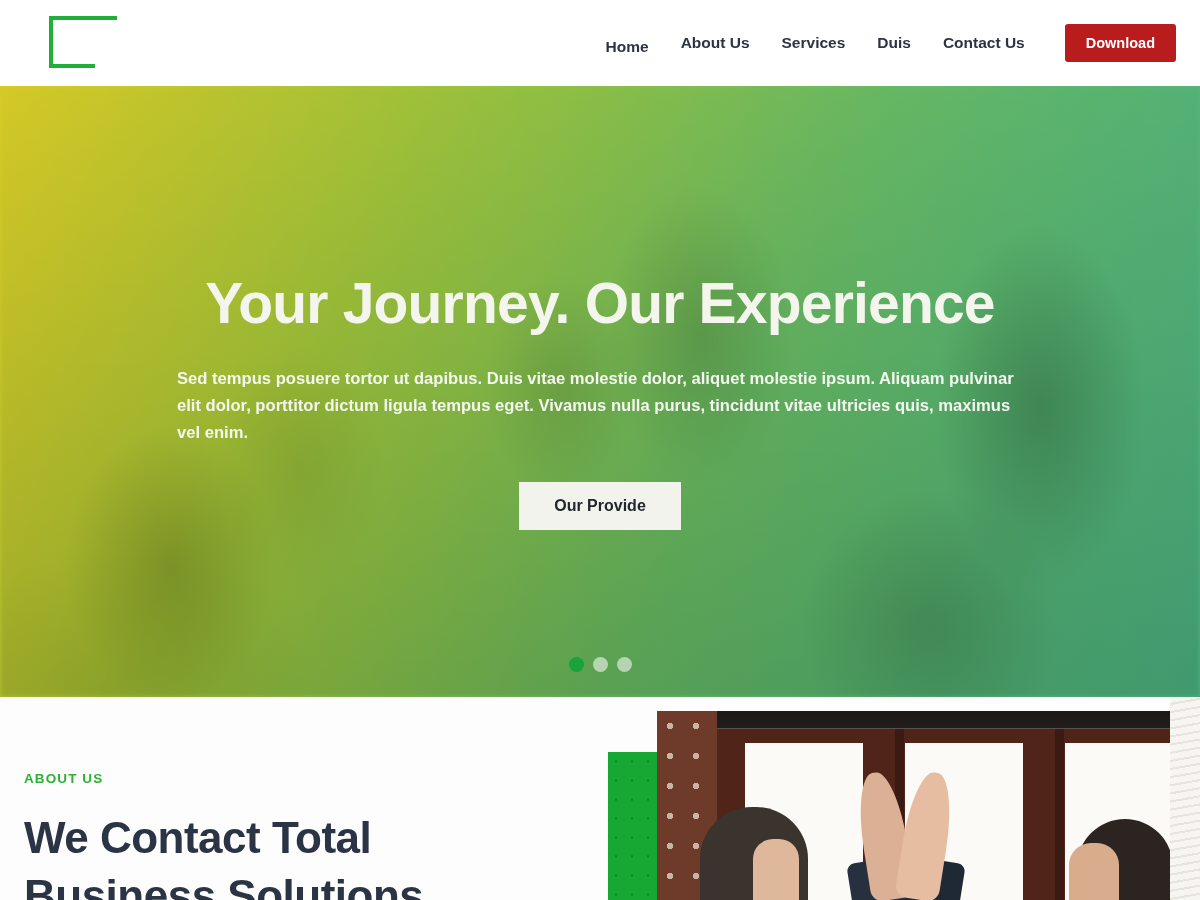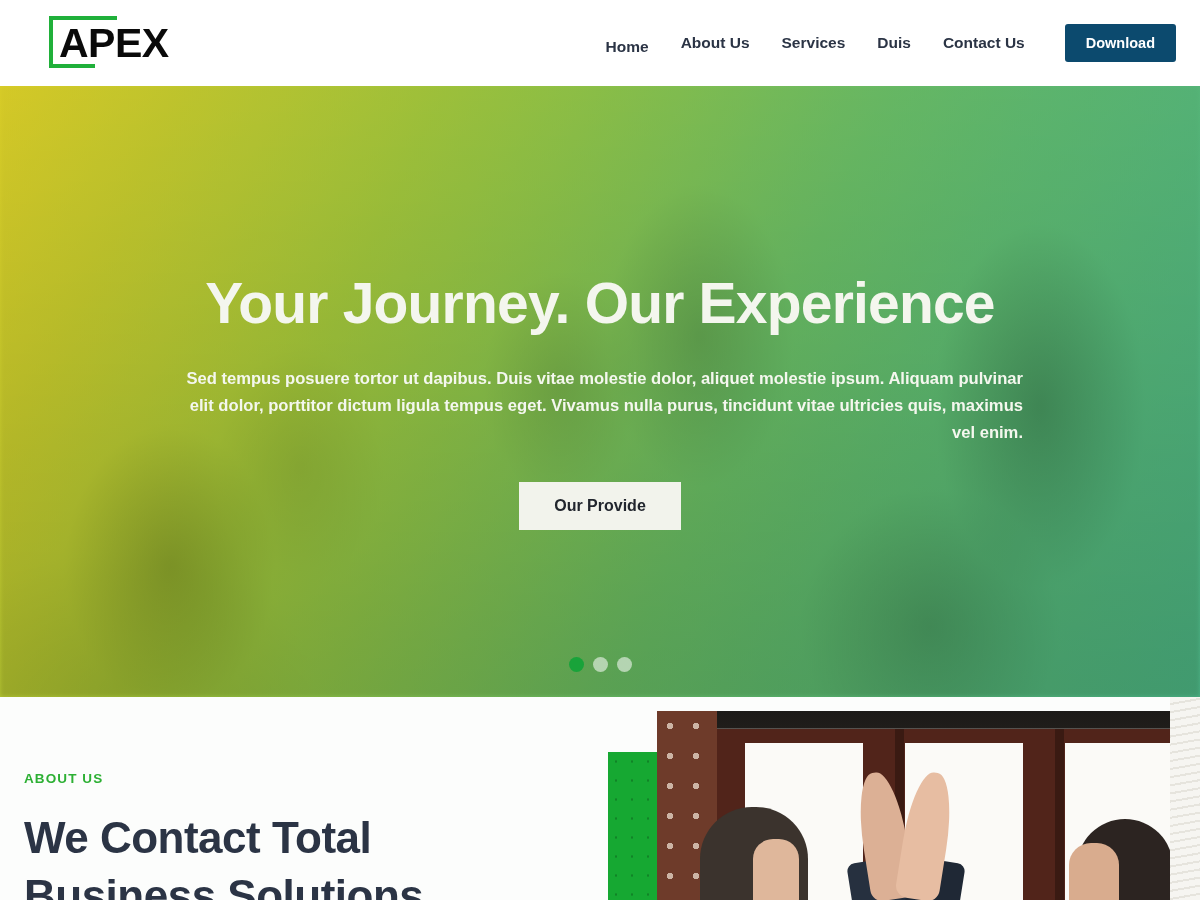--- a/index.html
+++ b/index.html
@@ -54,21 +54,21 @@
     font-size:15.5px; font-weight:bold;
     color:#2b3445;
     text-decoration:none;
     padding:0 16px;
     white-space:nowrap;
     cursor:pointer;
   }
   .nav-link:first-child{ padding-left:0;margin-top:8px; }
   .btn-download{
     margin-left:24px;
-    background:#0c4a6e;
+    background:#b91c1c;
     color:#ffffff;
     font-size:14.5px; font-weight:bold;
     border:none; border-radius:3px;
     padding:11px 21px;
     cursor:pointer;
     white-space:nowrap;
     font-family:"Liberation Sans", sans-serif;
   }
 
   
@@ -124,21 +124,21 @@
     font-size:57px; font-weight:bold;
     color:#f4f6ee;
     letter-spacing:-0.8px;
     line-height:1.05;
     text-align:center;
     white-space:nowrap;
   }
   .hero-sub{
     margin-top:31px;
     width:846px;
-    text-align:right;
+    text-align:left;
     font-size:16.6px;
     font-weight:bold;
     line-height:27px;
     color:#f4f7ee;
   }
   .hero-btn{
     margin-top:36px;
     background:#f2f3ec;
     color:#22262e;
     font-size:16px;
@@ -277,21 +277,20 @@
 </style>
 </head>
 <body>
 
 <div class="header">
 
   <a class="logo-wrap" href="#">
     <span class="logo-bracket"></span>
     <span class="logo-bracket-top"></span>
     <span class="logo-bracket-bottom"></span>
-    <span class="logo-text">APEX</span>
   </a>
 
   <nav class="nav">
     <a class="nav-link" href="#">Home</a>
     <a class="nav-link" href="#">About Us</a>
     <a class="nav-link" href="#">Services</a>
     <a class="nav-link" href="#">Duis</a>
     <a class="nav-link" href="#">Contact Us</a>
     <button class="btn-download">Download</button>
   </nav>

